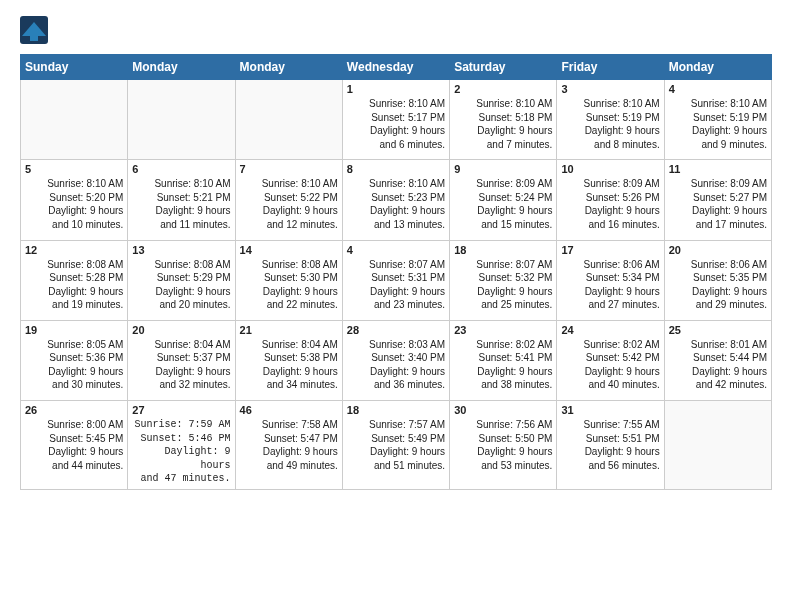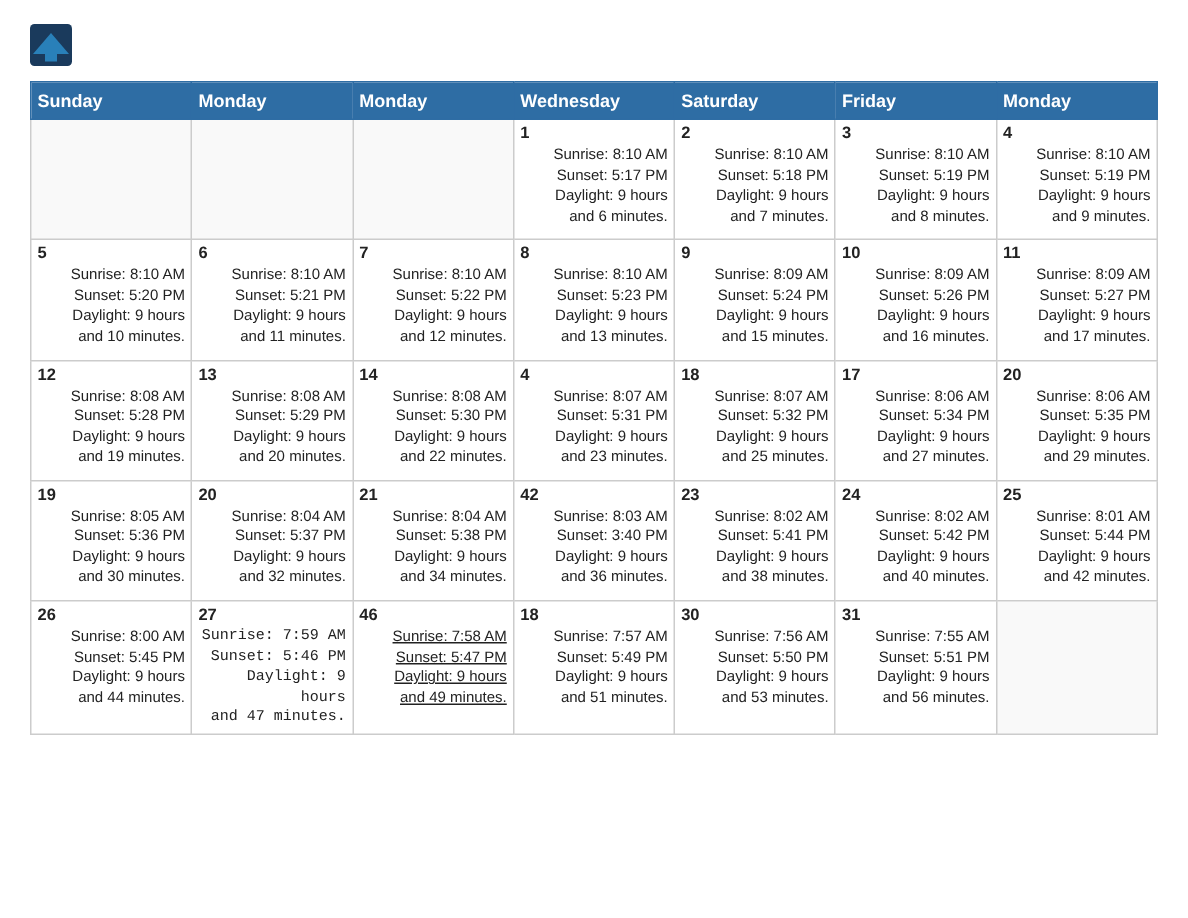--- a/index.html
+++ b/index.html
@@ -272,21 +272,21 @@
 and 32 minutes.</div>
           </td>
           <td>
             <div class="day-num">21</div>
             <div class="cell-text" style="white-space: pre-line;">Sunrise: 8:04 AM
 Sunset: 5:38 PM
 Daylight: 9 hours
 and 34 minutes.</div>
           </td>
           <td>
-            <div class="day-num">42</div>
+            <div class="day-num">28</div>
             <div class="cell-text" style="white-space: pre-line;">Sunrise: 8:03 AM
 Sunset: 3:40 PM
 Daylight: 9 hours
 and 36 minutes.</div>
           </td>
           <td>
             <div class="day-num">23</div>
             <div class="cell-text" style="white-space: pre-line;">Sunrise: 8:02 AM
 Sunset: 5:41 PM
 Daylight: 9 hours
@@ -317,21 +317,21 @@
           </td>
           <td>
             <div class="day-num">27</div>
             <div class="cell-text" style="white-space: pre-line; font-family: Liberation Mono, monospace;">Sunrise: 7:59 AM
 Sunset: 5:46 PM
 Daylight: 9 hours
 and 47 minutes.</div>
           </td>
           <td>
             <div class="day-num">46</div>
-            <div class="cell-text" style="white-space: pre-line; text-decoration: underline;">Sunrise: 7:58 AM
+            <div class="cell-text" style="white-space: pre-line;">Sunrise: 7:58 AM
 Sunset: 5:47 PM
 Daylight: 9 hours
 and 49 minutes.</div>
           </td>
           <td>
             <div class="day-num">18</div>
             <div class="cell-text" style="white-space: pre-line;">Sunrise: 7:57 AM
 Sunset: 5:49 PM
 Daylight: 9 hours
 and 51 minutes.</div>

